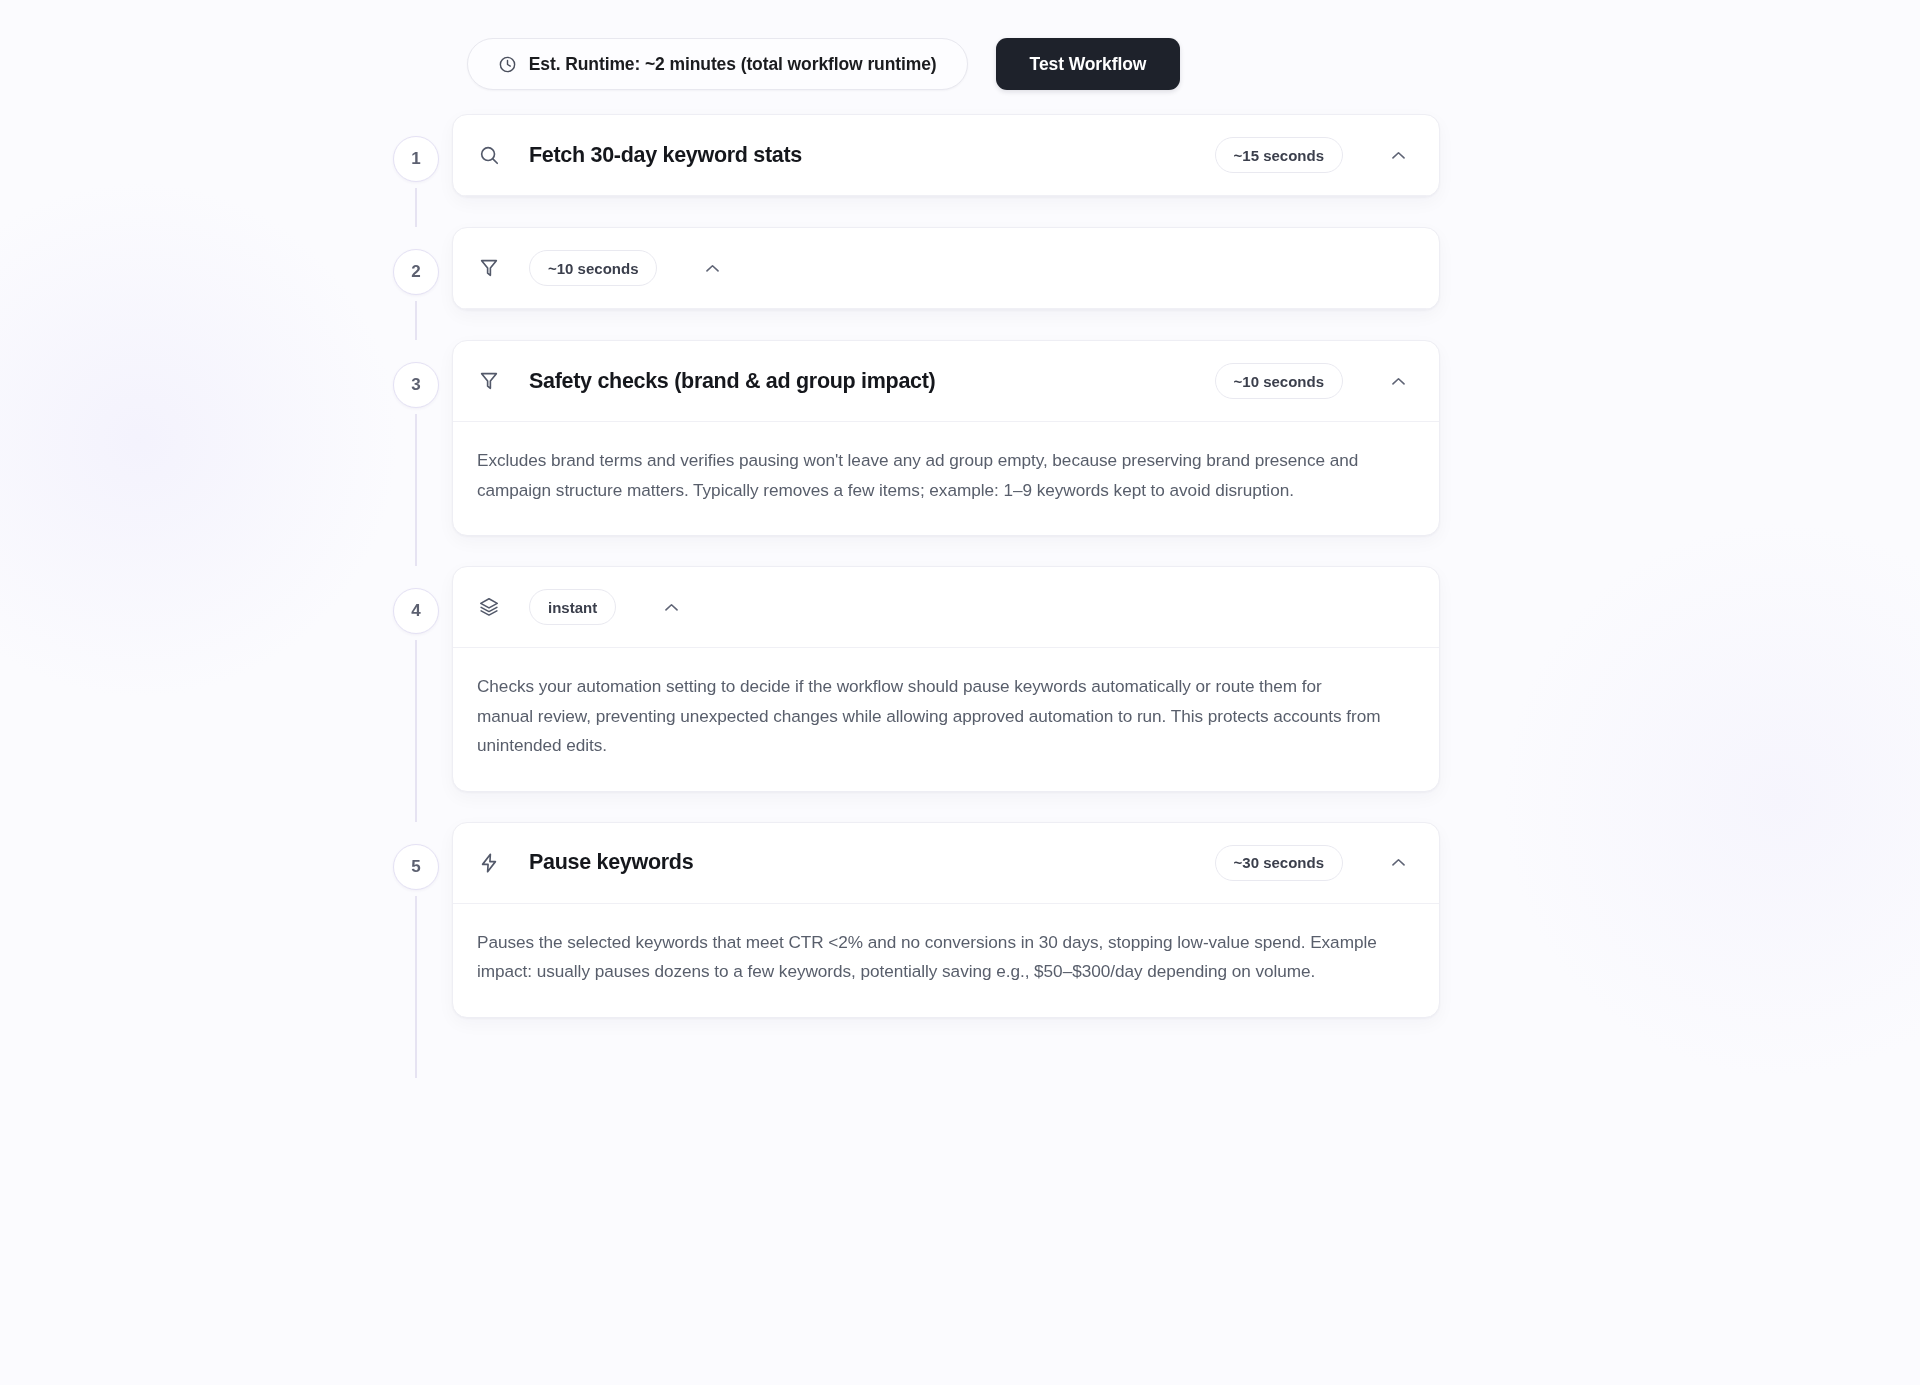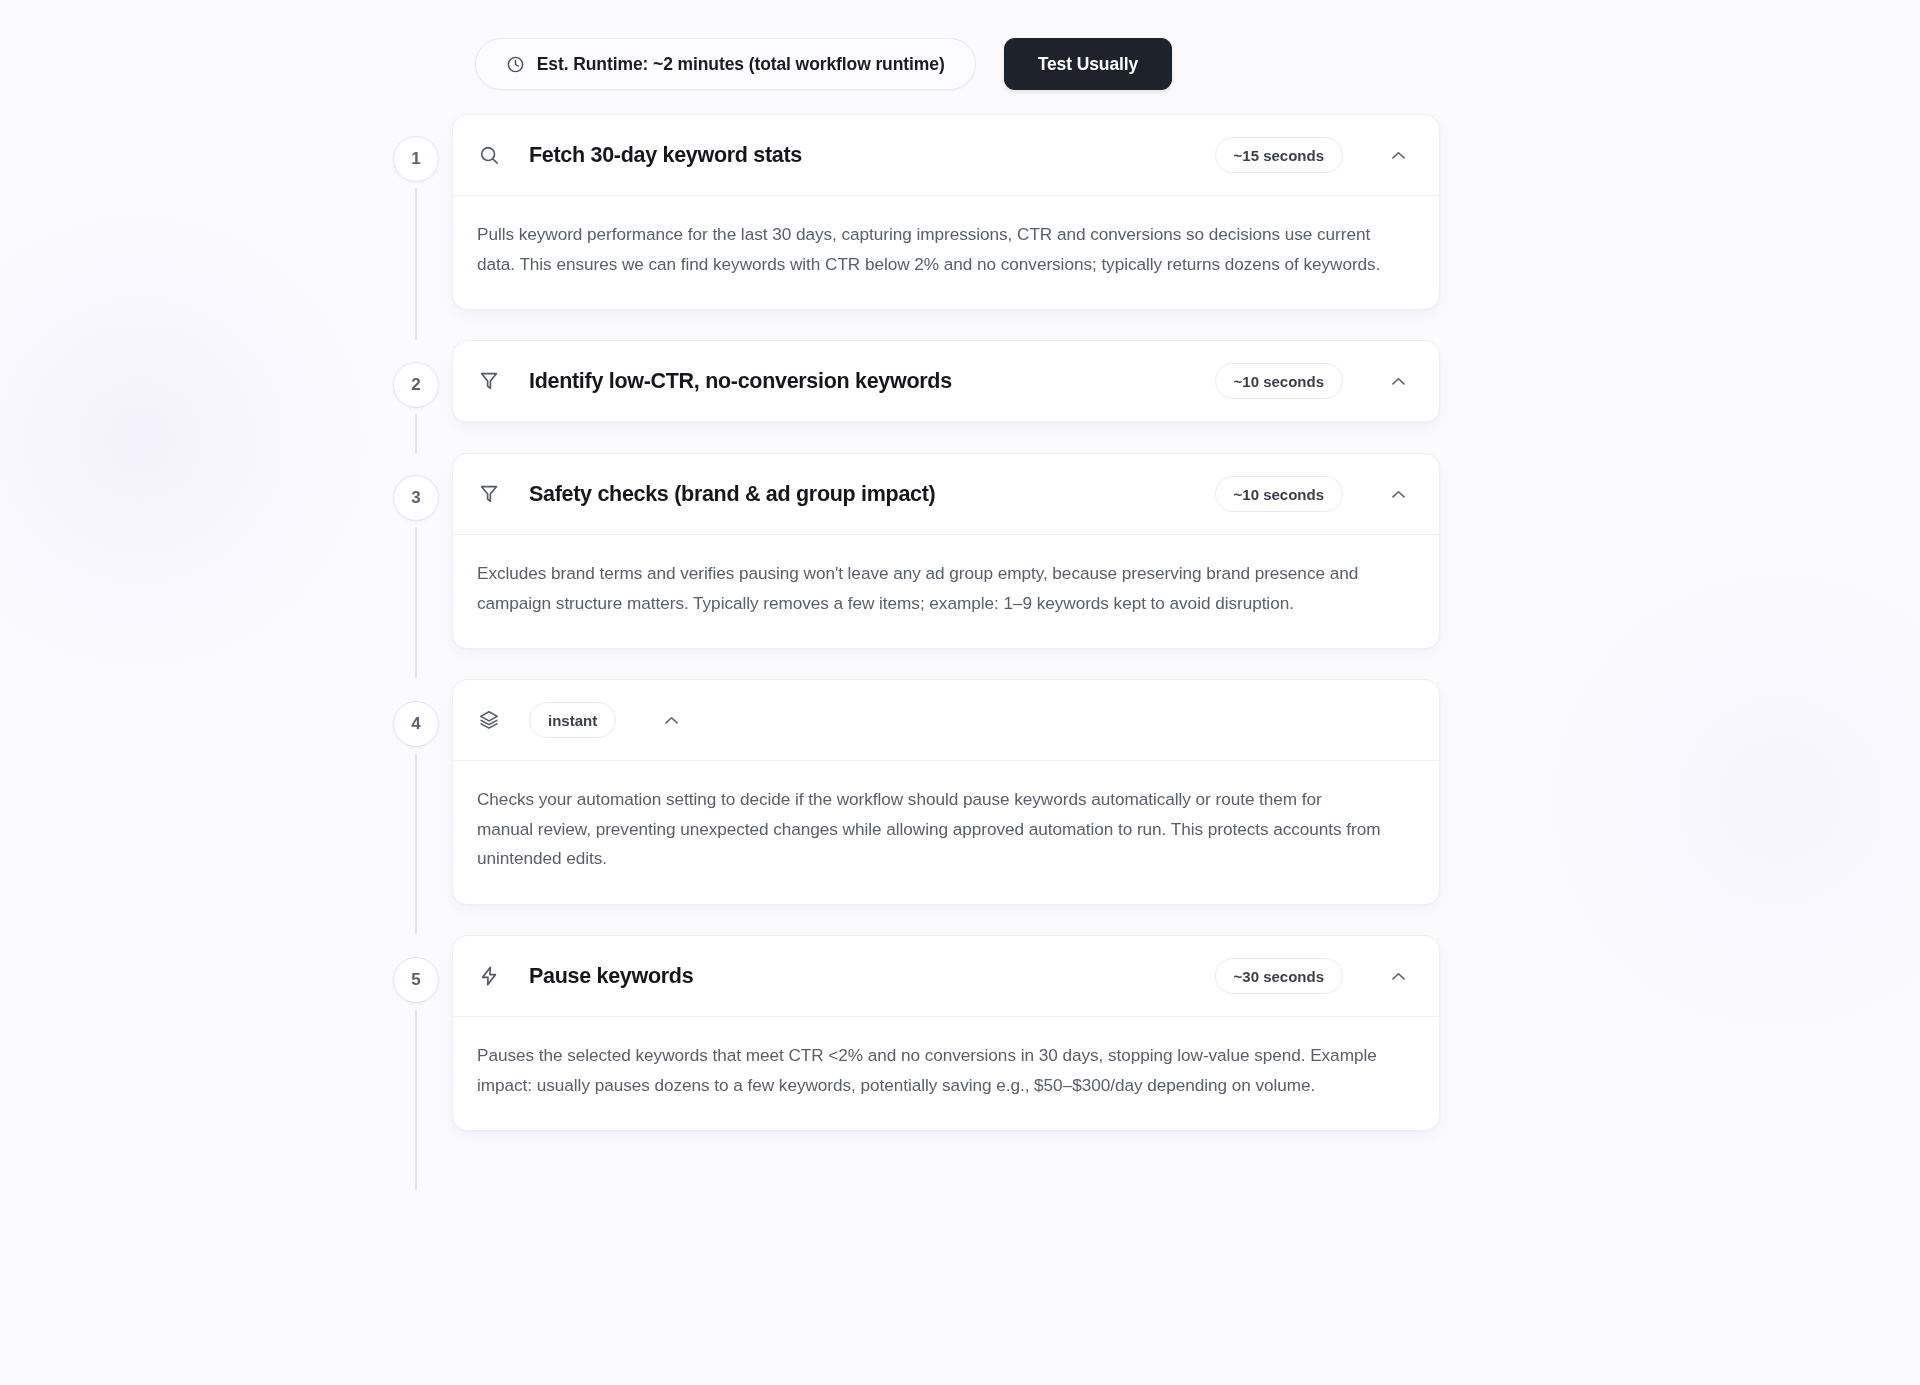--- a/index.html
+++ b/index.html
@@ -241,21 +241,21 @@
   <div class="topbar">
     <div class="runtime-pill">
       <span class="clock-icon">
         <svg width="19" height="19" viewBox="0 0 24 24" fill="none" stroke="#4a4f5d" stroke-width="1.8" stroke-linecap="round" stroke-linejoin="round">
           <circle cx="12" cy="12" r="9"></circle>
           <polyline points="12 7 12 12 15.5 14"></polyline>
         </svg>
       </span>
       <span class="label">Est. Runtime: ~2 minutes (total workflow runtime)</span>
     </div>
-    <button class="test-btn">Test Usually</button>
+    <button class="test-btn">Test Workflow</button>
   </div>
 
   <div class="timeline">
 
     <div class="step">
       <div class="rail">
         <div class="step-circle">1</div>
         <div class="connector"></div>
       </div>
       <div class="card">
@@ -268,39 +268,35 @@
           </span>
           <span class="card-title">Fetch 30-day keyword stats</span>
           <span class="duration-badge">~15 seconds</span>
           <button class="chevron-btn">
             <svg width="19" height="19" viewBox="0 0 24 24" fill="none" stroke="currentColor" stroke-width="2" stroke-linecap="round" stroke-linejoin="round">
               <polyline points="5 15 12 8.5 19 15"></polyline>
             </svg>
           </button>
         </div>
         <div class="card-divider"></div>
-        <div class="card-body">
-          <p class="card-desc">Pulls keyword performance for the last 30 days, capturing impressions, CTR and conversions so decisions use current data. This ensures we can find keywords with CTR below 2% and no conversions; typically returns dozens of keywords.</p>
-        </div>
       </div>
     </div>
 
     <div class="step">
       <div class="rail">
         <div class="step-circle">2</div>
         <div class="connector"></div>
       </div>
       <div class="card">
         <div class="card-header">
           <span class="step-icon">
             <svg width="22" height="22" viewBox="0 0 24 24" fill="none" stroke="currentColor" stroke-width="1.8" stroke-linecap="round" stroke-linejoin="round">
               <polygon points="4 4 20 4 13.5 12 13.5 20 10.5 17.6 10.5 12"></polygon>
             </svg>
           </span>
-          <span class="card-title">Identify low-CTR, no-conversion keywords</span>
           <span class="duration-badge">~10 seconds</span>
           <button class="chevron-btn">
             <svg width="19" height="19" viewBox="0 0 24 24" fill="none" stroke="currentColor" stroke-width="2" stroke-linecap="round" stroke-linejoin="round">
               <polyline points="5 15 12 8.5 19 15"></polyline>
             </svg>
           </button>
         </div>
         <div class="card-divider"></div>
       </div>
     </div>

